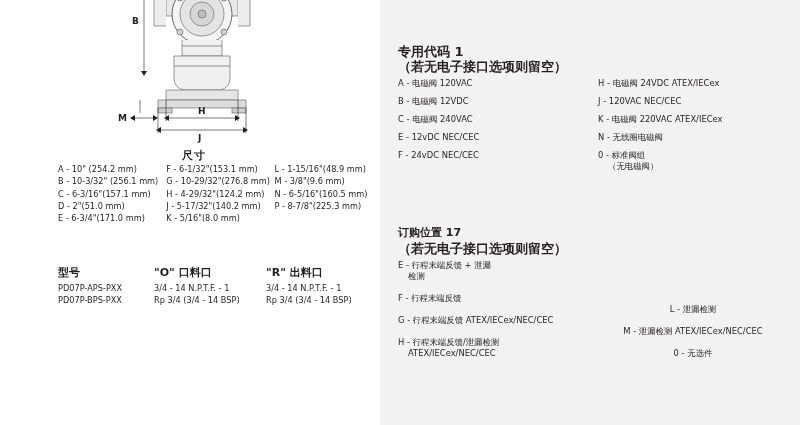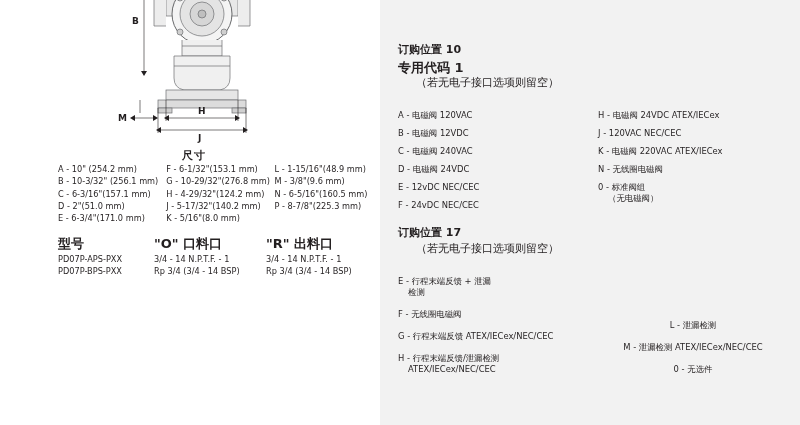--- a/index.html
+++ b/index.html
@@ -65,22 +65,23 @@
     position: absolute;
     left: 58px;
     top: 238px;
     width: 320px;
     font-size: 8.2px;
     line-height: 12.5px;
   }
   .model-head {
     display: flex;
     font-weight: bold;
-    font-size: 13px;
+    font-size: 11px;
     margin-bottom: 2px;
+    margin-top: 29px;
   }
   .model-head .h1 { width: 96px; }
   .model-head .h2 { width: 112px; }
   .model-head .h3 { width: 112px; }
   .model-row { display: flex; }
   .model-row .c1 { width: 96px; }
   .model-row .c2 { width: 112px; }
   .model-row .c3 { width: 112px; }
 
   
@@ -105,30 +106,30 @@
     line-height: 16px;
   }
   .sec-sub {
     font-size: 13px;
     font-weight: bold;
     margin-left: 18px;
     line-height: 15px;
     margin-top: 2px;
   }
   .sec-note {
-    font-size: 11px;
-    font-weight: normal;
-    margin-left: 36px;
+    font-size: 13px;
+    font-weight: bold;
+    margin-left: 18px;
     line-height: 15px;
   }
 
   .cols {
     display: flex;
     margin-left: 18px;
-    margin-top: 20px;
+    margin-top: 4px;
   }
   .col-a { width: 200px; }
   .col-b { width: 190px; }
   .opt {
     font-size: 8.4px;
     line-height: 11px;
     margin-bottom: 7px;
     white-space: nowrap;
   }
   .opt .ind { display: block; padding-left: 10px; }
@@ -251,29 +252,27 @@
       <div class="c2">Rp 3/4 (3/4 - 14 BSP)</div>
       <div class="c3">Rp 3/4 (3/4 - 14 BSP)</div>
     </div>
   </div>
 </div>
 
 <div class="right-panel">
   <div class="rp-inner">
 
     <div class="section s10">
-      <div class="sec-title">订购位置 10</div>
       <div class="sec-sub">专用代码 1</div>
       <div class="sec-note">（若无电子接口选项则留空）</div>
       <div class="cols">
         <div class="col-a">
           <div class="opt">A - 电磁阀 120VAC</div>
           <div class="opt">B - 电磁阀 12VDC</div>
           <div class="opt">C - 电磁阀 240VAC</div>
-          <div class="opt">D - 电磁阀 24VDC</div>
           <div class="opt">E - 12vDC NEC/CEC</div>
           <div class="opt">F - 24vDC NEC/CEC</div>
         </div>
         <div class="col-b">
           <div class="opt">H - 电磁阀 24VDC ATEX/IECex</div>
           <div class="opt">J - 120VAC NEC/CEC</div>
           <div class="opt">K - 电磁阀 220VAC ATEX/IECex</div>
           <div class="opt">N - 无线圈电磁阀</div>
           <div class="opt">
             <span>0 - 标准阀组</span>
@@ -285,21 +284,21 @@
 
     <div class="section s11">
       <div class="sec-title">订购位置 17</div>
       <div class="sec-note">（若无电子接口选项则留空）</div>
       <div class="cols">
         <div class="col-a">
           <div class="opt">
             <span>E - 行程末端反馈 + 泄漏</span>
             <span class="ind">检测</span>
           </div>
-          <div class="opt">F - 无线圈电磁阀</div>
+          <div class="opt">F - 行程末端反馈</div>
           <div class="opt">G - 行程末端反馈 ATEX/IECex/NEC/CEC</div>
           <div class="opt">
             <span>H - 行程末端反馈/泄漏检测</span>
             <span class="ind">ATEX/IECex/NEC/CEC</span>
           </div>
         </div>
         <div class="col-b">
           <div class="opt" style="margin-top:44px">L - 泄漏检测</div>
           <div class="opt">M - 泄漏检测 ATEX/IECex/NEC/CEC</div>
           <div class="opt">0 - 无选件</div>

